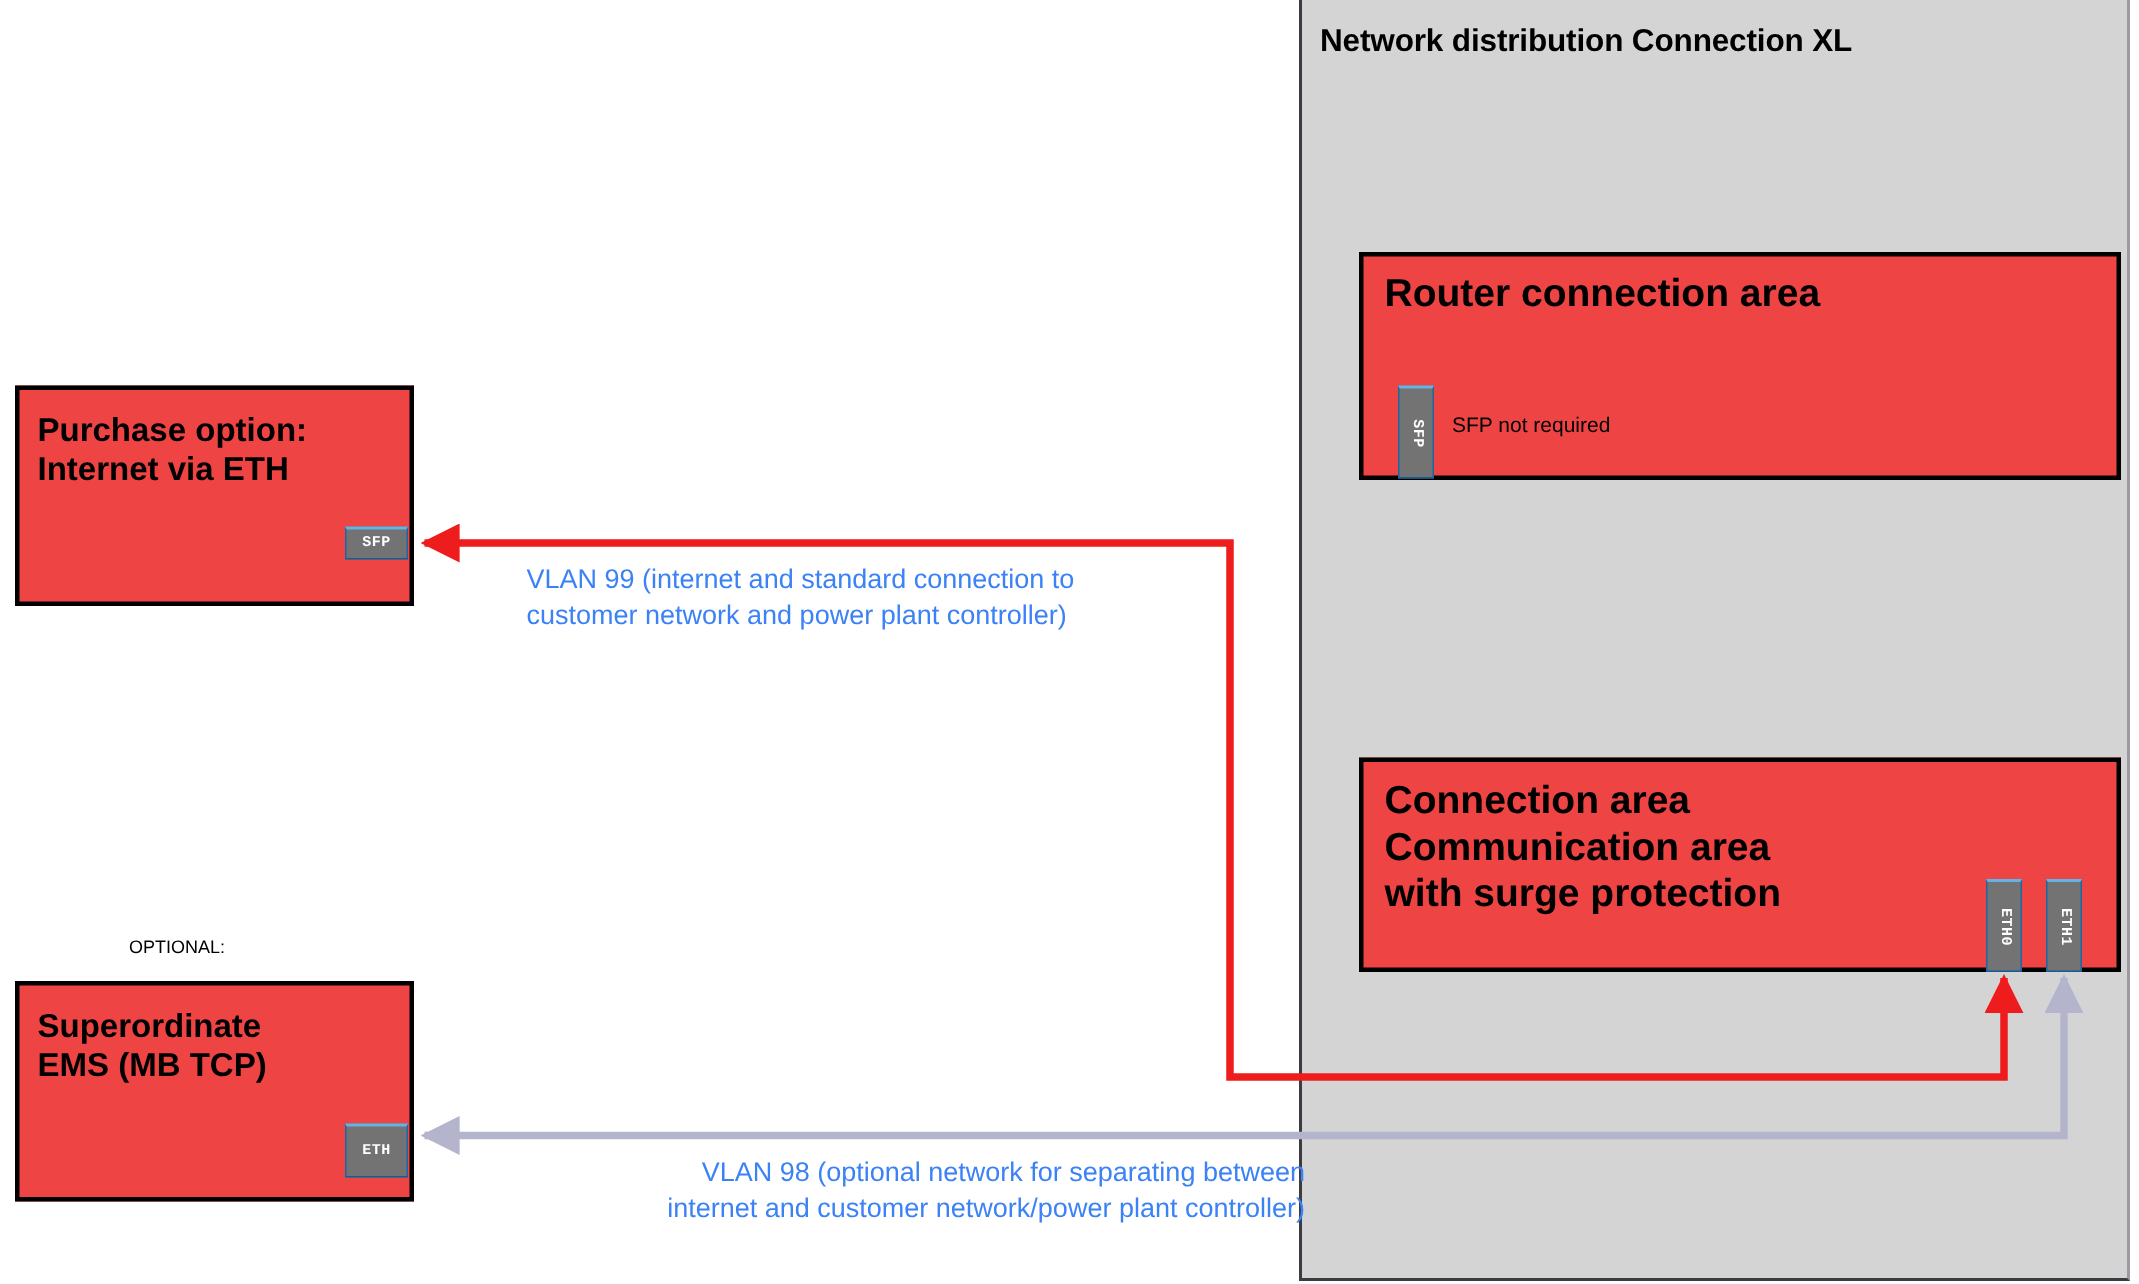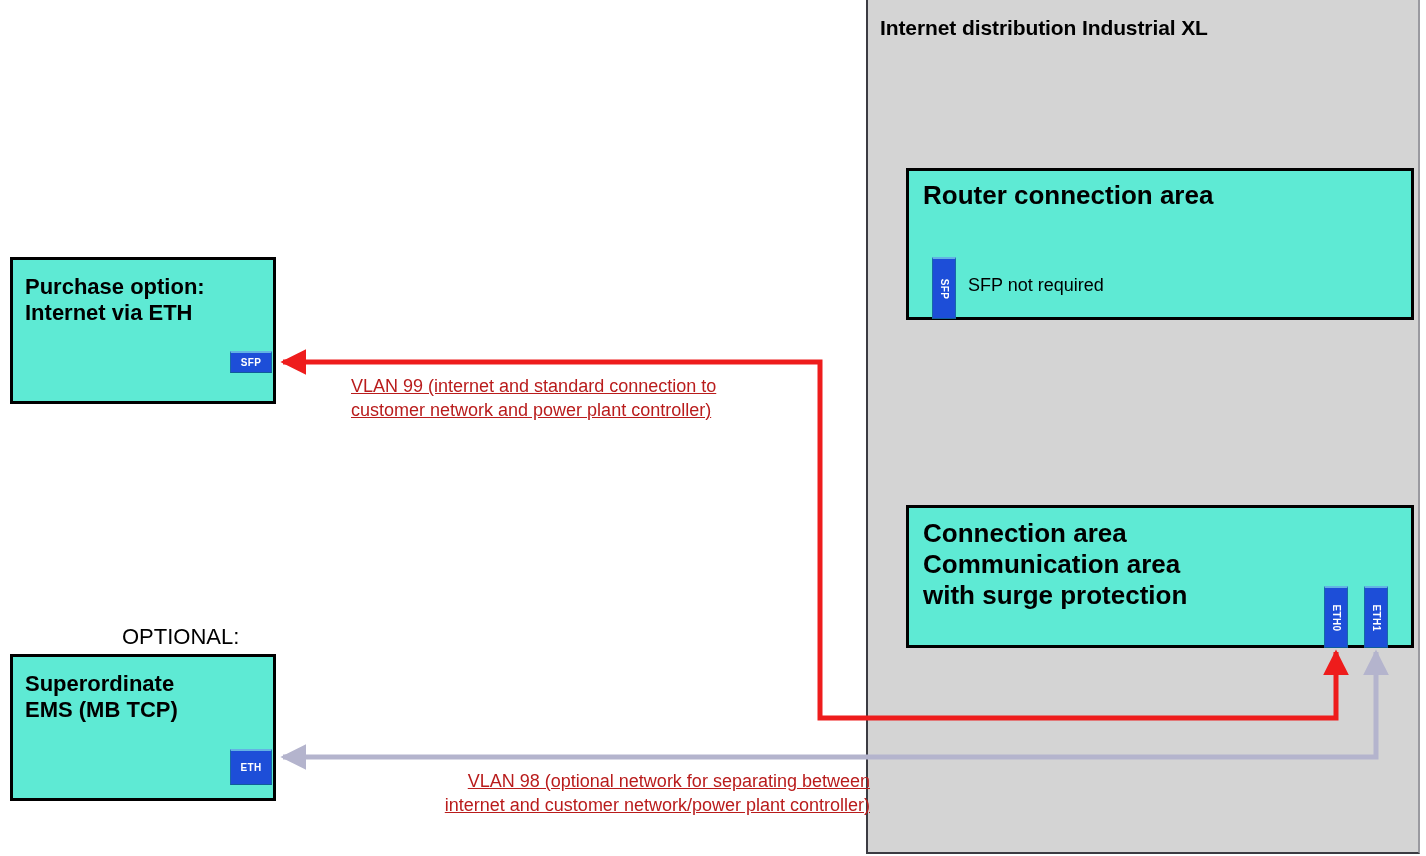--- a/index.html
+++ b/index.html
@@ -40,21 +40,21 @@
     font-size: 21px;
     font-weight: bold;
     color: #000000;
     letter-spacing: -0.1px;
     white-space: nowrap;
   }
 
   
   .wbox {
     position: absolute;
-    background: #5eead4;
+    background: #ef4444;
     border: 3px solid #000000;
     box-sizing: border-box;
   }
   .wbox-title {
     position: absolute;
     font-weight: bold;
     color: #000000;
     line-height: 1.19;
     white-space: pre-line;
   }
@@ -68,39 +68,39 @@
   #purchase-box    { left: 10px;  top: 257px; width: 266px; height: 147px; padding-left: 15px; }
   #purchase-title  { left: 12px;  top: 14px; font-size: 22px; }
 
   #ems-box         { left: 10px;  top: 654px; width: 266px; height: 147px; padding-left: 40px; }
   #ems-title       { left: 12px;  top: 14px; font-size: 22px; }
 
   #optional-label {
     position: absolute;
     left: 86px;
     top: 624px;
-    font-size: 22px;
-    color: #000000;
-    white-space: nowrap;
-    margin-left: 36px;
+    font-size: 12px;
+    color: #000000;
+    white-space: nowrap;
   }
 
   
   .port {
     position: absolute;
-    background: #1d4ed8;
+    background: #737373;
     border-top: 2px solid #63b3e4;
     border-left: 1px solid #1668a8;
     border-right: 1px solid #1668a8;
     border-bottom: 1px solid #0f5d98;
     box-sizing: border-box;
     color: #ffffff;
     font-size: 10px;
     font-weight: bold;
     letter-spacing: 0.3px;
+    font-family: Liberation Mono, monospace;
   }
   .port-h {
     display: flex;
     align-items: center;
     justify-content: center;
   }
   .port-v .port-vlabel {
     position: absolute;
     left: 50%;
     top: 50%;
@@ -111,53 +111,52 @@
   #port-sfp-purchase { left: 230px;  top: 351px; width: 42px;  height: 22px; }
   #port-eth-ems      { left: 230px;  top: 749px; width: 42px;  height: 36px; }
   #port-sfp-router   { left: 932px;  top: 257px; width: 24px;  height: 62px; }
   #port-eth0         { left: 1324px; top: 586px; width: 24px;  height: 62px; }
   #port-eth1         { left: 1364px; top: 586px; width: 24px;  height: 62px; }
 
   #sfp-note {
     position: absolute;
     left: 968px;
     top: 275px;
-    font-size: 18px;
+    font-size: 14px;
     color: #000000;
     white-space: nowrap;
   }
 
   
   #connectors {
     position: absolute;
     left: 0;
     top: 0;
     width: 1426px;
     height: 856px;
   }
 
   
   .vlan-label {
     position: absolute;
     font-size: 18px;
-    color: #b91c1c;
+    color: #3b82f6;
     line-height: 1.32;
     white-space: pre-line;
-    text-decoration: underline;
   }
   #vlan99-label { left: 351px; top: 375px; width: 470px; }
   #vlan98-label { left: 340px; top: 770px; width: 530px; text-align: right; }
 </style>
 </head>
 <body>
 
 <div id="canvas">
 
   <div id="grey-panel"></div>
-  <div id="panel-title">Internet distribution Industrial XL</div>
+  <div id="panel-title">Network distribution Connection XL</div>
 
   <div class="wbox" id="router-area">
     <div class="wbox-title" id="router-title">Router connection area</div>
   </div>
   <div class="port port-v" id="port-sfp-router">
     <span class="port-vlabel">SFP</span>
   </div>
   <div id="sfp-note">SFP not required</div>
 
   <div class="wbox" id="conn-area">

